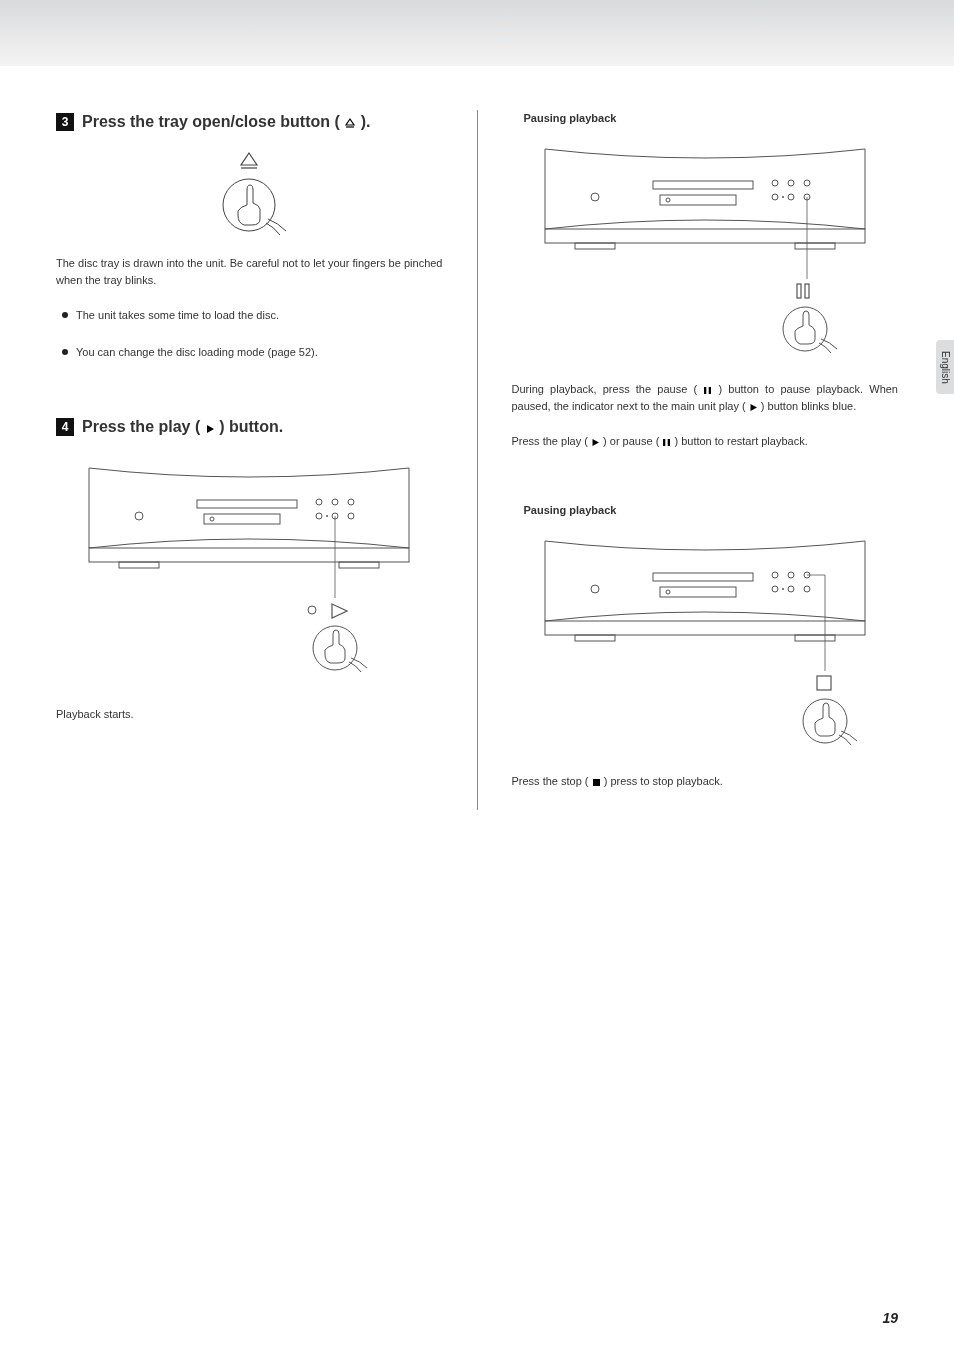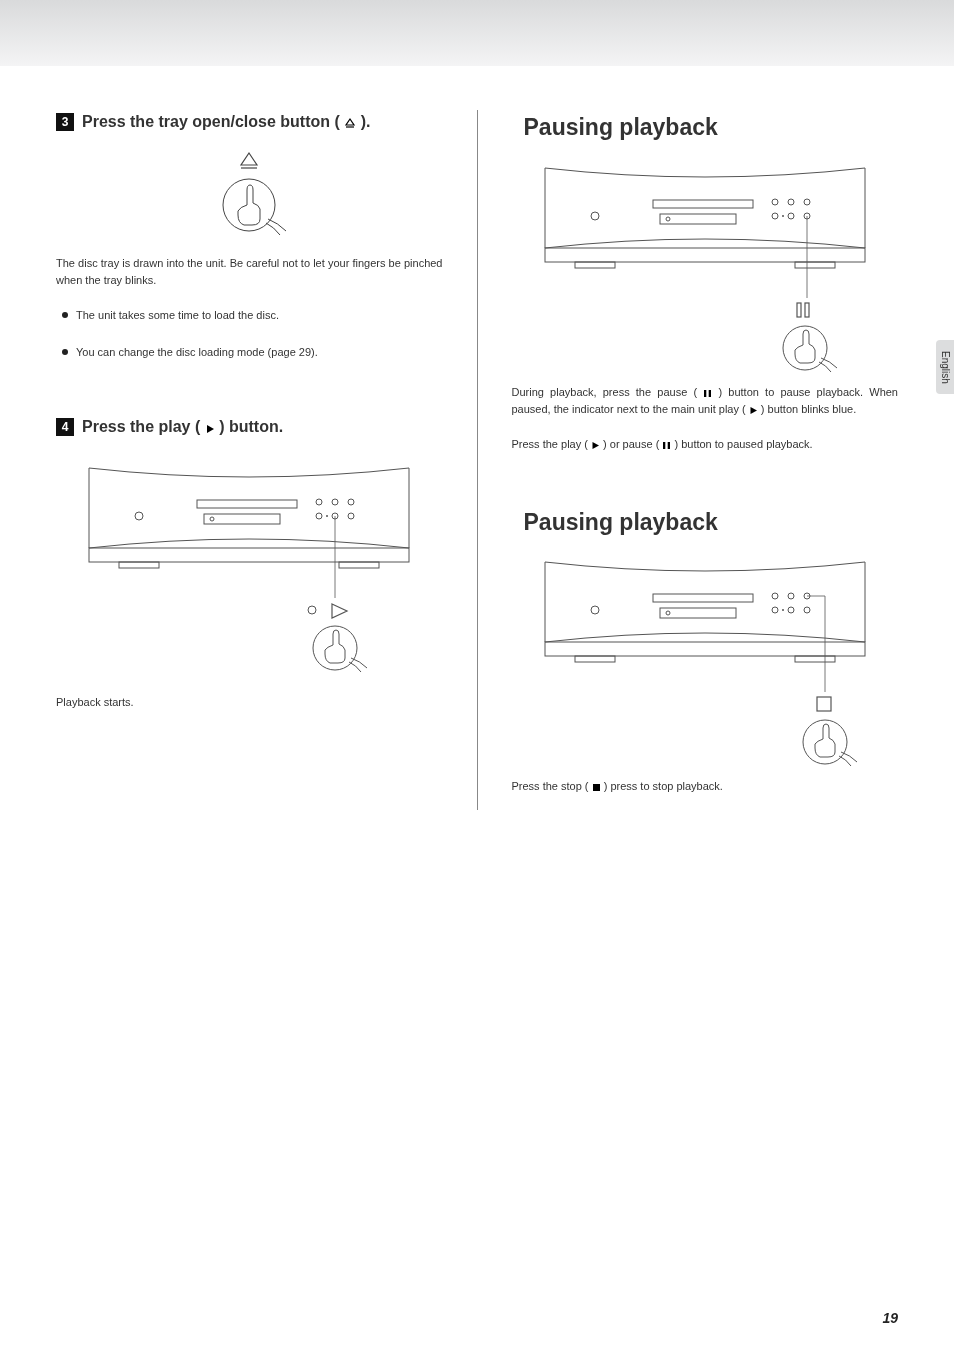--- a/index.html
+++ b/index.html
@@ -54,26 +54,26 @@
     display: flex;
     align-items: center;
     justify-content: center;
   }
   .step-title {
     font-weight: bold;
     font-size: 16px;
   }
   .heading {
     font-weight: bold;
-    font-size: 23px;
+    font-size: 11px;
     margin-bottom: 12px;
     padding-left: 12px;
   }
   .body-txt {
-    margin-top: 6px;
+    margin-top: 22px;
     text-align: justify;
   }
   .bullets {
     list-style: none;
     margin: 18px 0 0 6px;
   }
   .bullets li {
     position: relative;
     padding-left: 14px;
     margin-bottom: 20px;
@@ -154,21 +154,21 @@
         <path d="M53 45 Q53 40 56 40 Q59 40 59 45 L59 58 Q65 60 66 64 L66 74 Q66 80 58 80 L50 80 Q44 78 44 70 L44 66 Q46 62 53 60 Z" fill="none" stroke="#444" stroke-width="1"></path>
         <path d="M72 78 Q80 82 86 90" fill="none" stroke="#444" stroke-width="1"></path>
         <path d="M74 74 Q84 78 92 86" fill="none" stroke="#444" stroke-width="1"></path>
       </svg>
     </div>
 
     <p class="body-txt" style="margin-top:10px;">The disc tray is drawn into the unit. Be careful not to let your fingers be pinched when the tray blinks.</p>
 
     <ul class="bullets">
       <li>The unit takes some time to load the disc.</li>
-      <li>You can change the disc loading mode (page 29).</li>
+      <li>You can change the disc loading mode (page 52).</li>
     </ul>
 
     <div class="sp34"></div>
 
     <div class="step-head">
       <div class="step-num">4</div>
       <div class="step-title">
         <span>Press the play (</span>
         <svg class="inline-icon" width="10" height="10" viewBox="0 0 10 10">
           <path d="M2 1 L9 5 L2 9 Z" fill="#000"></path>
@@ -204,21 +204,21 @@
         <circle cx="233" cy="152" r="4" fill="none" stroke="#555" stroke-width="1"></circle>
         <path d="M253 146 L268 153 L253 160 Z" fill="none" stroke="#555" stroke-width="1.2"></path>
 
         <circle cx="256" cy="190" r="22" fill="none" stroke="#555" stroke-width="1"></circle>
         <path d="M254 176 Q254 172 257 172 Q260 172 260 176 L260 186 Q265 188 266 192 L266 200 Q266 205 259 205 L251 205 Q246 203 246 196 L246 192 Q248 189 254 187 Z" fill="none" stroke="#555" stroke-width="1"></path>
         <path d="M270 204 Q277 207 282 214" fill="none" stroke="#555" stroke-width="1"></path>
         <path d="M272 200 Q281 203 288 210" fill="none" stroke="#555" stroke-width="1"></path>
       </svg>
     </div>
 
-    <p class="body-txt" style="margin-top:16px;">Playback starts.</p>
+    <p class="body-txt" style="margin-top:28px;">Playback starts.</p>
 
   </div>
 
   <div class="divider"></div>
 
   <div class="col">
 
     <div class="heading">Pausing playback</div>
 
     <div class="fig">
@@ -266,21 +266,21 @@
     <p class="body-txt" style="margin-top:18px;">
       <span>Press the play (</span>
       <svg class="inline-icon" width="9" height="9" viewBox="0 0 9 9">
           <path d="M1.5 1 L8 4.5 L1.5 8 Z" fill="#000"></path>
         </svg>
       <span>) or pause (</span>
       <svg class="inline-icon" width="9" height="9" viewBox="0 0 9 9">
           <rect x="1" y="1" width="2.3" height="7" fill="#000"></rect>
           <rect x="5.7" y="1" width="2.3" height="7" fill="#000"></rect>
         </svg>
-      <span>) button to paused playback.</span>
+      <span>) button to restart playback.</span>
     </p>
 
     <div style="height:52px;"></div>
 
     <div class="heading">Pausing playback</div>
 
     <div class="fig">
       <svg width="340" height="220" viewBox="0 0 340 220">
         <path d="M10 10 Q170 28 330 10 L330 90 Q170 72 10 90 Z" fill="none" stroke="#555" stroke-width="1"></path>
         <rect x="10" y="90" width="320" height="14" fill="none" stroke="#555" stroke-width="1"></rect>

